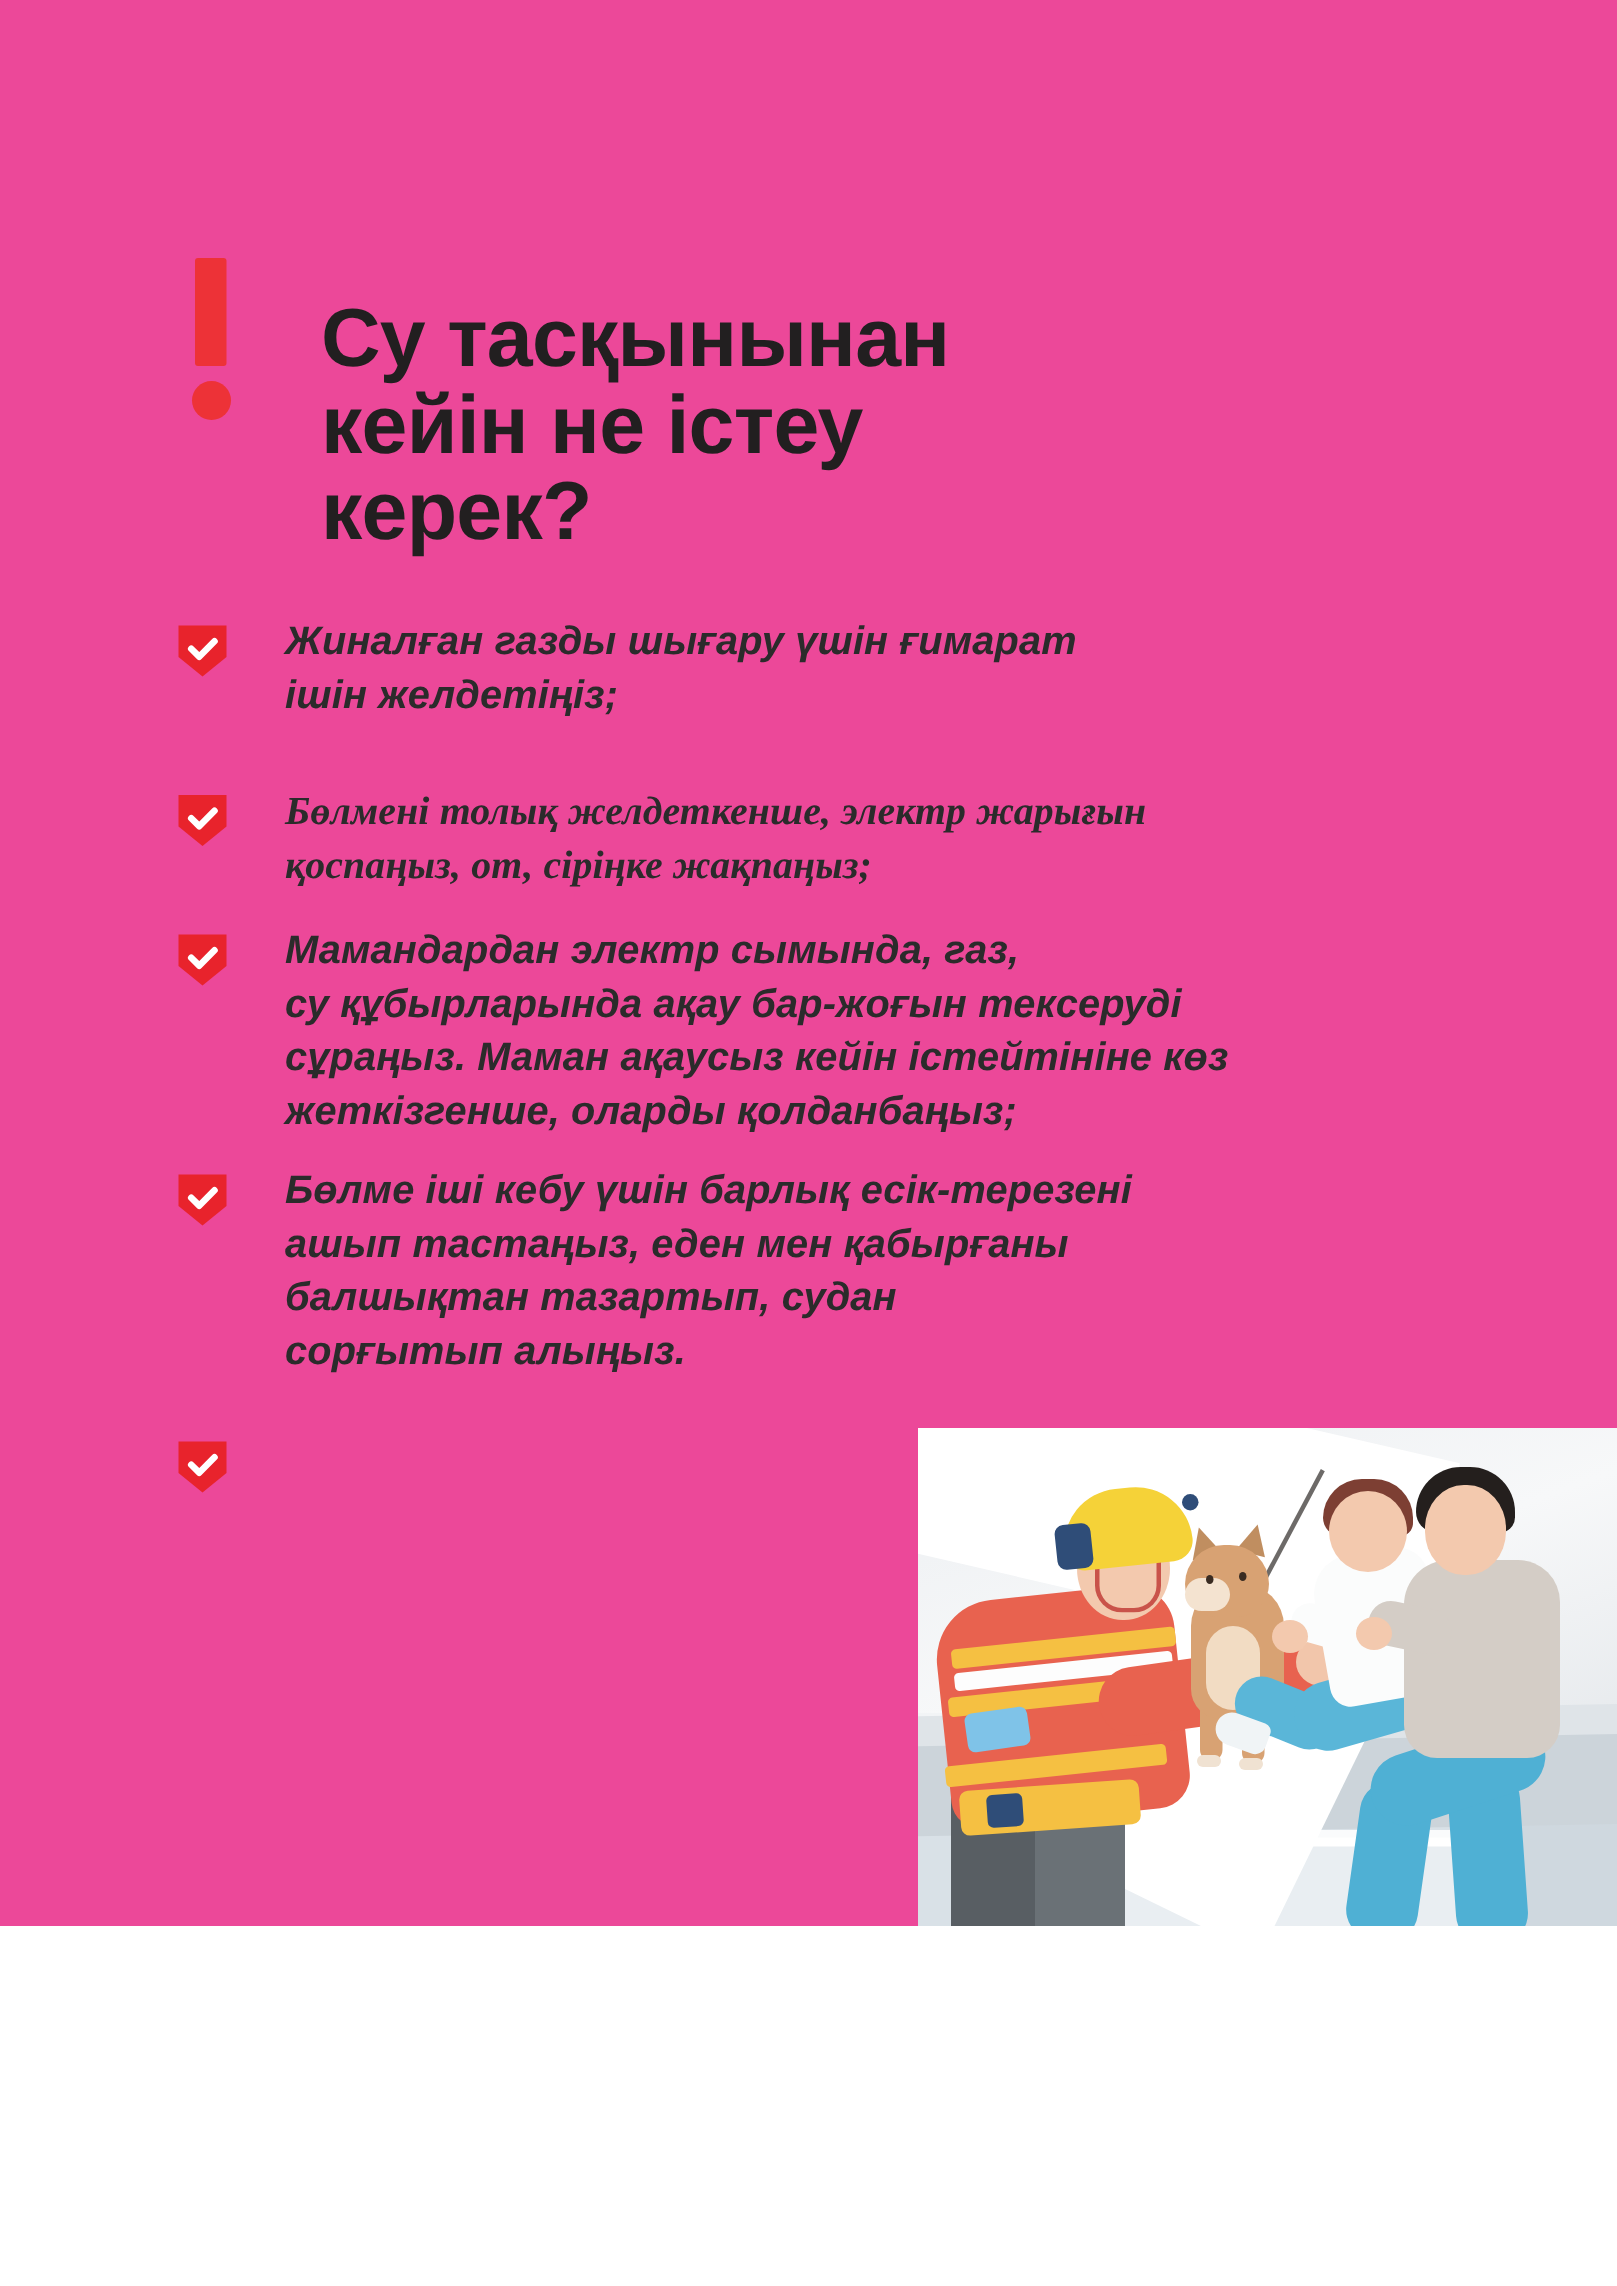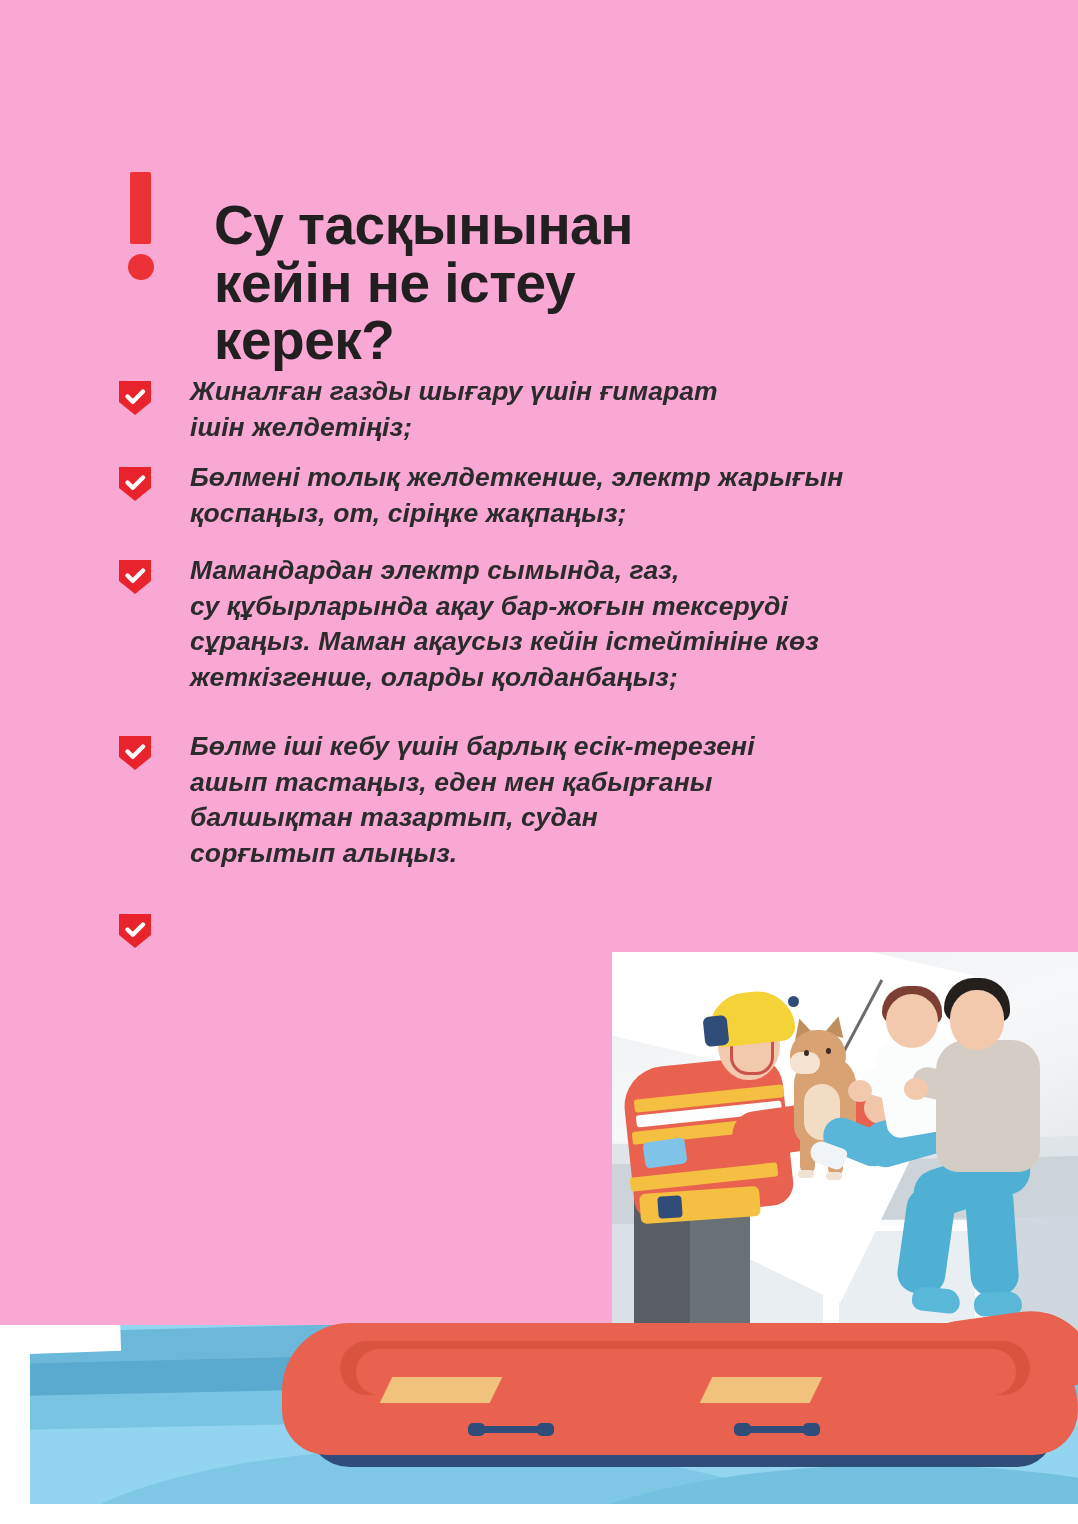--- a/index.html
+++ b/index.html
@@ -7,22 +7,22 @@
     margin: 0;
     padding: 0;
     background: #ffffff;
   }
   body {
     font-family: "Liberation Sans", sans-serif;
   }
   .poster {
     position: relative;
     width: 1078px;
-    height: 1504px;
-    background: #f9a8d4;
+    height: 1284px;
+    background: #ec4899;
     overflow: hidden;
   }
 
   
   .water {
     position: absolute;
     left: 0;
     top: 1325px;
     width: 1078px;
     height: 199px;
@@ -763,32 +763,32 @@
       <div class="excl-dot"></div>
     </div>
     <h1 class="title">Су тасқынынан
 кейін не істеу
 керек?</h1>
   </div>
 
   <div class="list">
 
 
-    <div class="item" style="">
+    <div class="item" style="margin-top:36px;">
       <span class="shield">
         <svg width="34" height="36" viewBox="0 0 34 36" aria-hidden="true">
           <path d="M1 1 H33 V22 L17 35 L1 22 Z" fill="#e8232c"></path>
           <path d="M9.5 16.5 L14.8 21.8 L25 11.5" fill="none" stroke="#ffffff" stroke-width="4.4" stroke-linecap="round" stroke-linejoin="round"></path>
         </svg>
       </span>
       <span class="item-text">Жиналған газды шығару үшін ғимарат
 ішін желдетіңіз;</span>
     </div>
 
-    <div class="item" style="margin-top:15px;">
+    <div class="item" style="margin-top:42px;font-family:Liberation Serif, serif;">
       <span class="shield">
         <svg width="34" height="36" viewBox="0 0 34 36" aria-hidden="true">
           <path d="M1 1 H33 V22 L17 35 L1 22 Z" fill="#e8232c"></path>
           <path d="M9.5 16.5 L14.8 21.8 L25 11.5" fill="none" stroke="#ffffff" stroke-width="4.4" stroke-linecap="round" stroke-linejoin="round"></path>
         </svg>
       </span>
       <span class="item-text">Бөлмені толық желдеткенше, электр жарығын
 қоспаңыз, от, сіріңке жақпаңыз;</span>
     </div>
 
@@ -798,21 +798,21 @@
           <path d="M1 1 H33 V22 L17 35 L1 22 Z" fill="#e8232c"></path>
           <path d="M9.5 16.5 L14.8 21.8 L25 11.5" fill="none" stroke="#ffffff" stroke-width="4.4" stroke-linecap="round" stroke-linejoin="round"></path>
         </svg>
       </span>
       <span class="item-text">Мамандардан электр сымында, газ,
 су құбырларында ақау бар-жоғын тексеруді
 сұраңыз. Маман ақаусыз кейін істейтініне көз
 жеткізгенше, оларды қолданбаңыз;</span>
     </div>
 
-    <div class="item" style="margin-top:34px;">
+    <div class="item" style="margin-top:18px;">
       <span class="shield">
         <svg width="34" height="36" viewBox="0 0 34 36" aria-hidden="true">
           <path d="M1 1 H33 V22 L17 35 L1 22 Z" fill="#e8232c"></path>
           <path d="M9.5 16.5 L14.8 21.8 L25 11.5" fill="none" stroke="#ffffff" stroke-width="4.4" stroke-linecap="round" stroke-linejoin="round"></path>
         </svg>
       </span>
       <span class="item-text">Бөлме іші кебу үшін барлық есік-терезені
 ашып тастаңыз, еден мен қабырғаны
 балшықтан тазартып, судан
 сорғытып алыңыз.</span>

